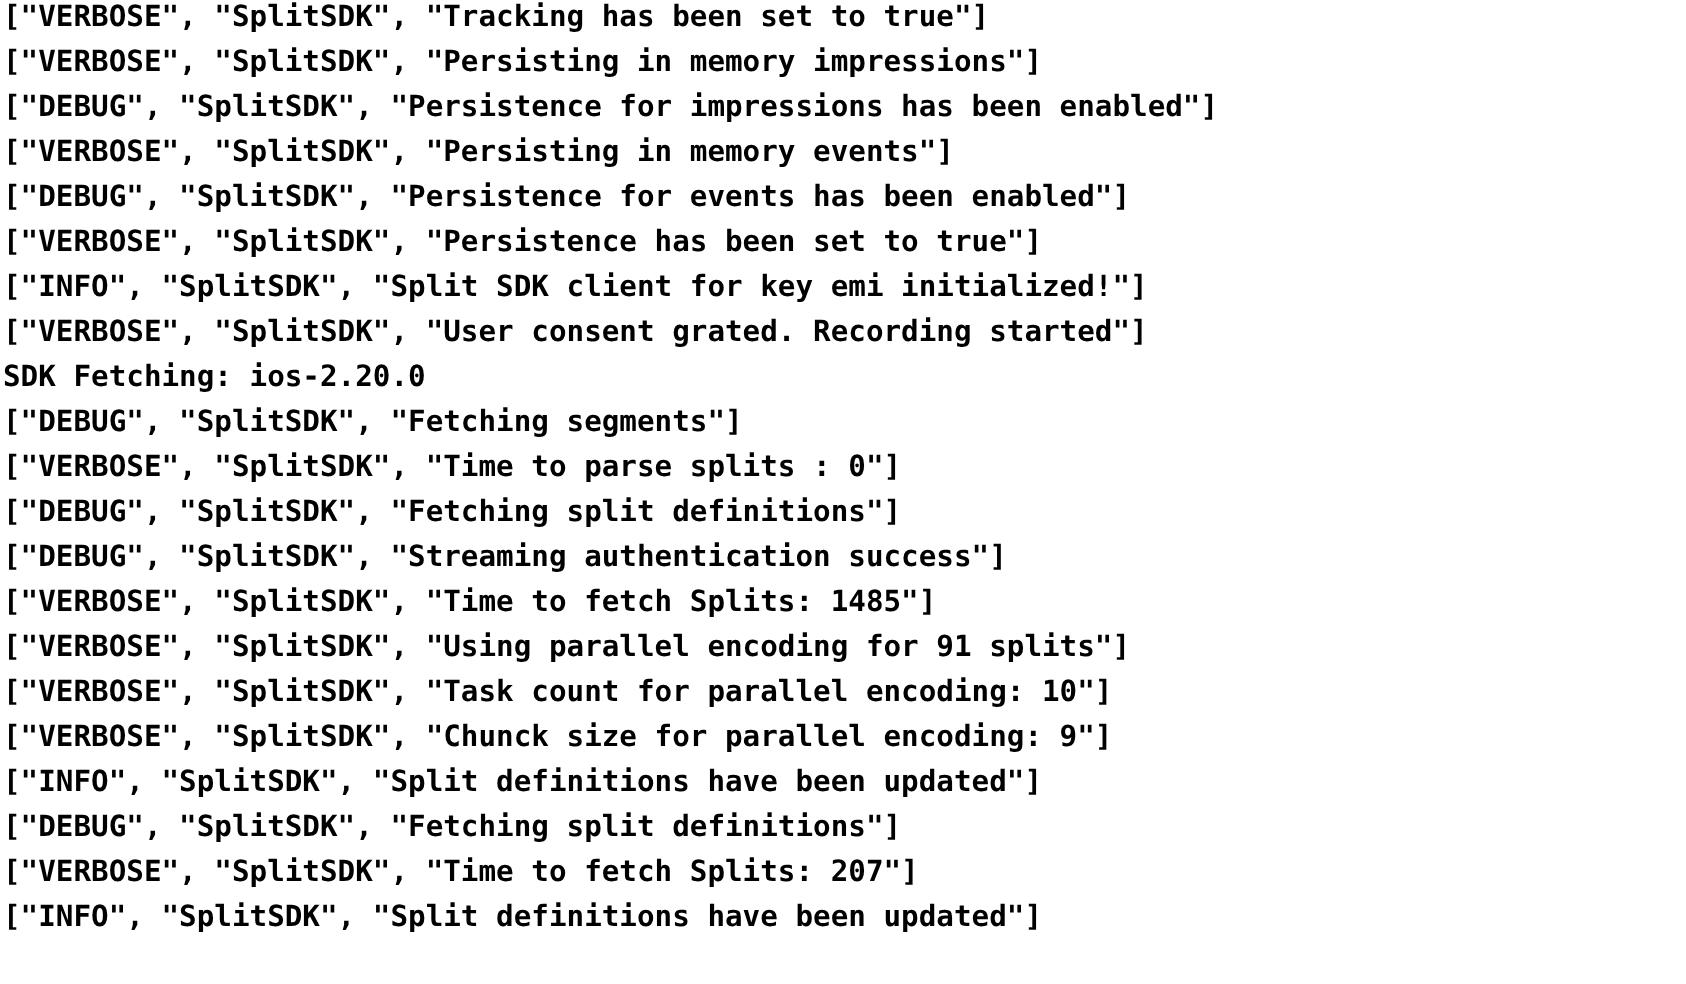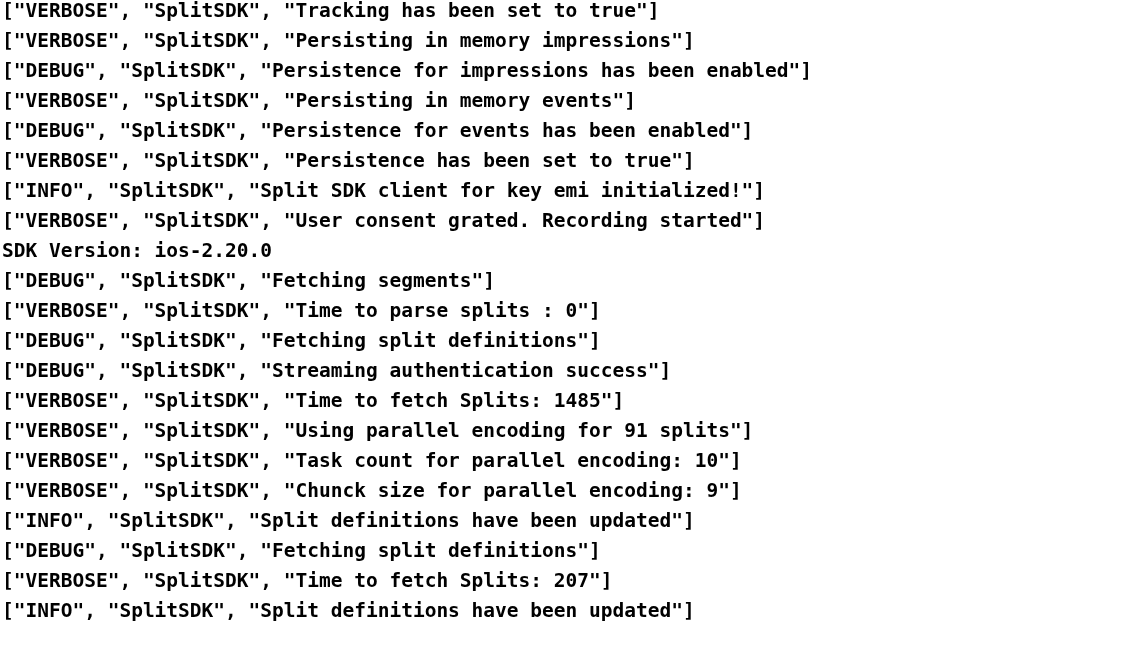--- a/index.html
+++ b/index.html
@@ -36,21 +36,21 @@
 
 <div id="console-log">
   <div class="log-line first">["VERBOSE", "SplitSDK", "Tracking has been set to true"]</div>
   <div class="log-line">["VERBOSE", "SplitSDK", "Persisting in memory impressions"]</div>
   <div class="log-line">["DEBUG", "SplitSDK", "Persistence for impressions has been enabled"]</div>
   <div class="log-line">["VERBOSE", "SplitSDK", "Persisting in memory events"]</div>
   <div class="log-line">["DEBUG", "SplitSDK", "Persistence for events has been enabled"]</div>
   <div class="log-line">["VERBOSE", "SplitSDK", "Persistence has been set to true"]</div>
   <div class="log-line">["INFO", "SplitSDK", "Split SDK client for key emi initialized!"]</div>
   <div class="log-line">["VERBOSE", "SplitSDK", "User consent grated. Recording started"]</div>
-  <div class="log-line">SDK Version: ios-2.20.0</div>
+  <div class="log-line">SDK Fetching: ios-2.20.0</div>
   <div class="log-line">["DEBUG", "SplitSDK", "Fetching segments"]</div>
   <div class="log-line">["VERBOSE", "SplitSDK", "Time to parse splits : 0"]</div>
   <div class="log-line">["DEBUG", "SplitSDK", "Fetching split definitions"]</div>
   <div class="log-line">["DEBUG", "SplitSDK", "Streaming authentication success"]</div>
   <div class="log-line">["VERBOSE", "SplitSDK", "Time to fetch Splits: 1485"]</div>
   <div class="log-line">["VERBOSE", "SplitSDK", "Using parallel encoding for 91 splits"]</div>
   <div class="log-line">["VERBOSE", "SplitSDK", "Task count for parallel encoding: 10"]</div>
   <div class="log-line">["VERBOSE", "SplitSDK", "Chunck size for parallel encoding: 9"]</div>
   <div class="log-line">["INFO", "SplitSDK", "Split definitions have been updated"]</div>
   <div class="log-line">["DEBUG", "SplitSDK", "Fetching split definitions"]</div>

